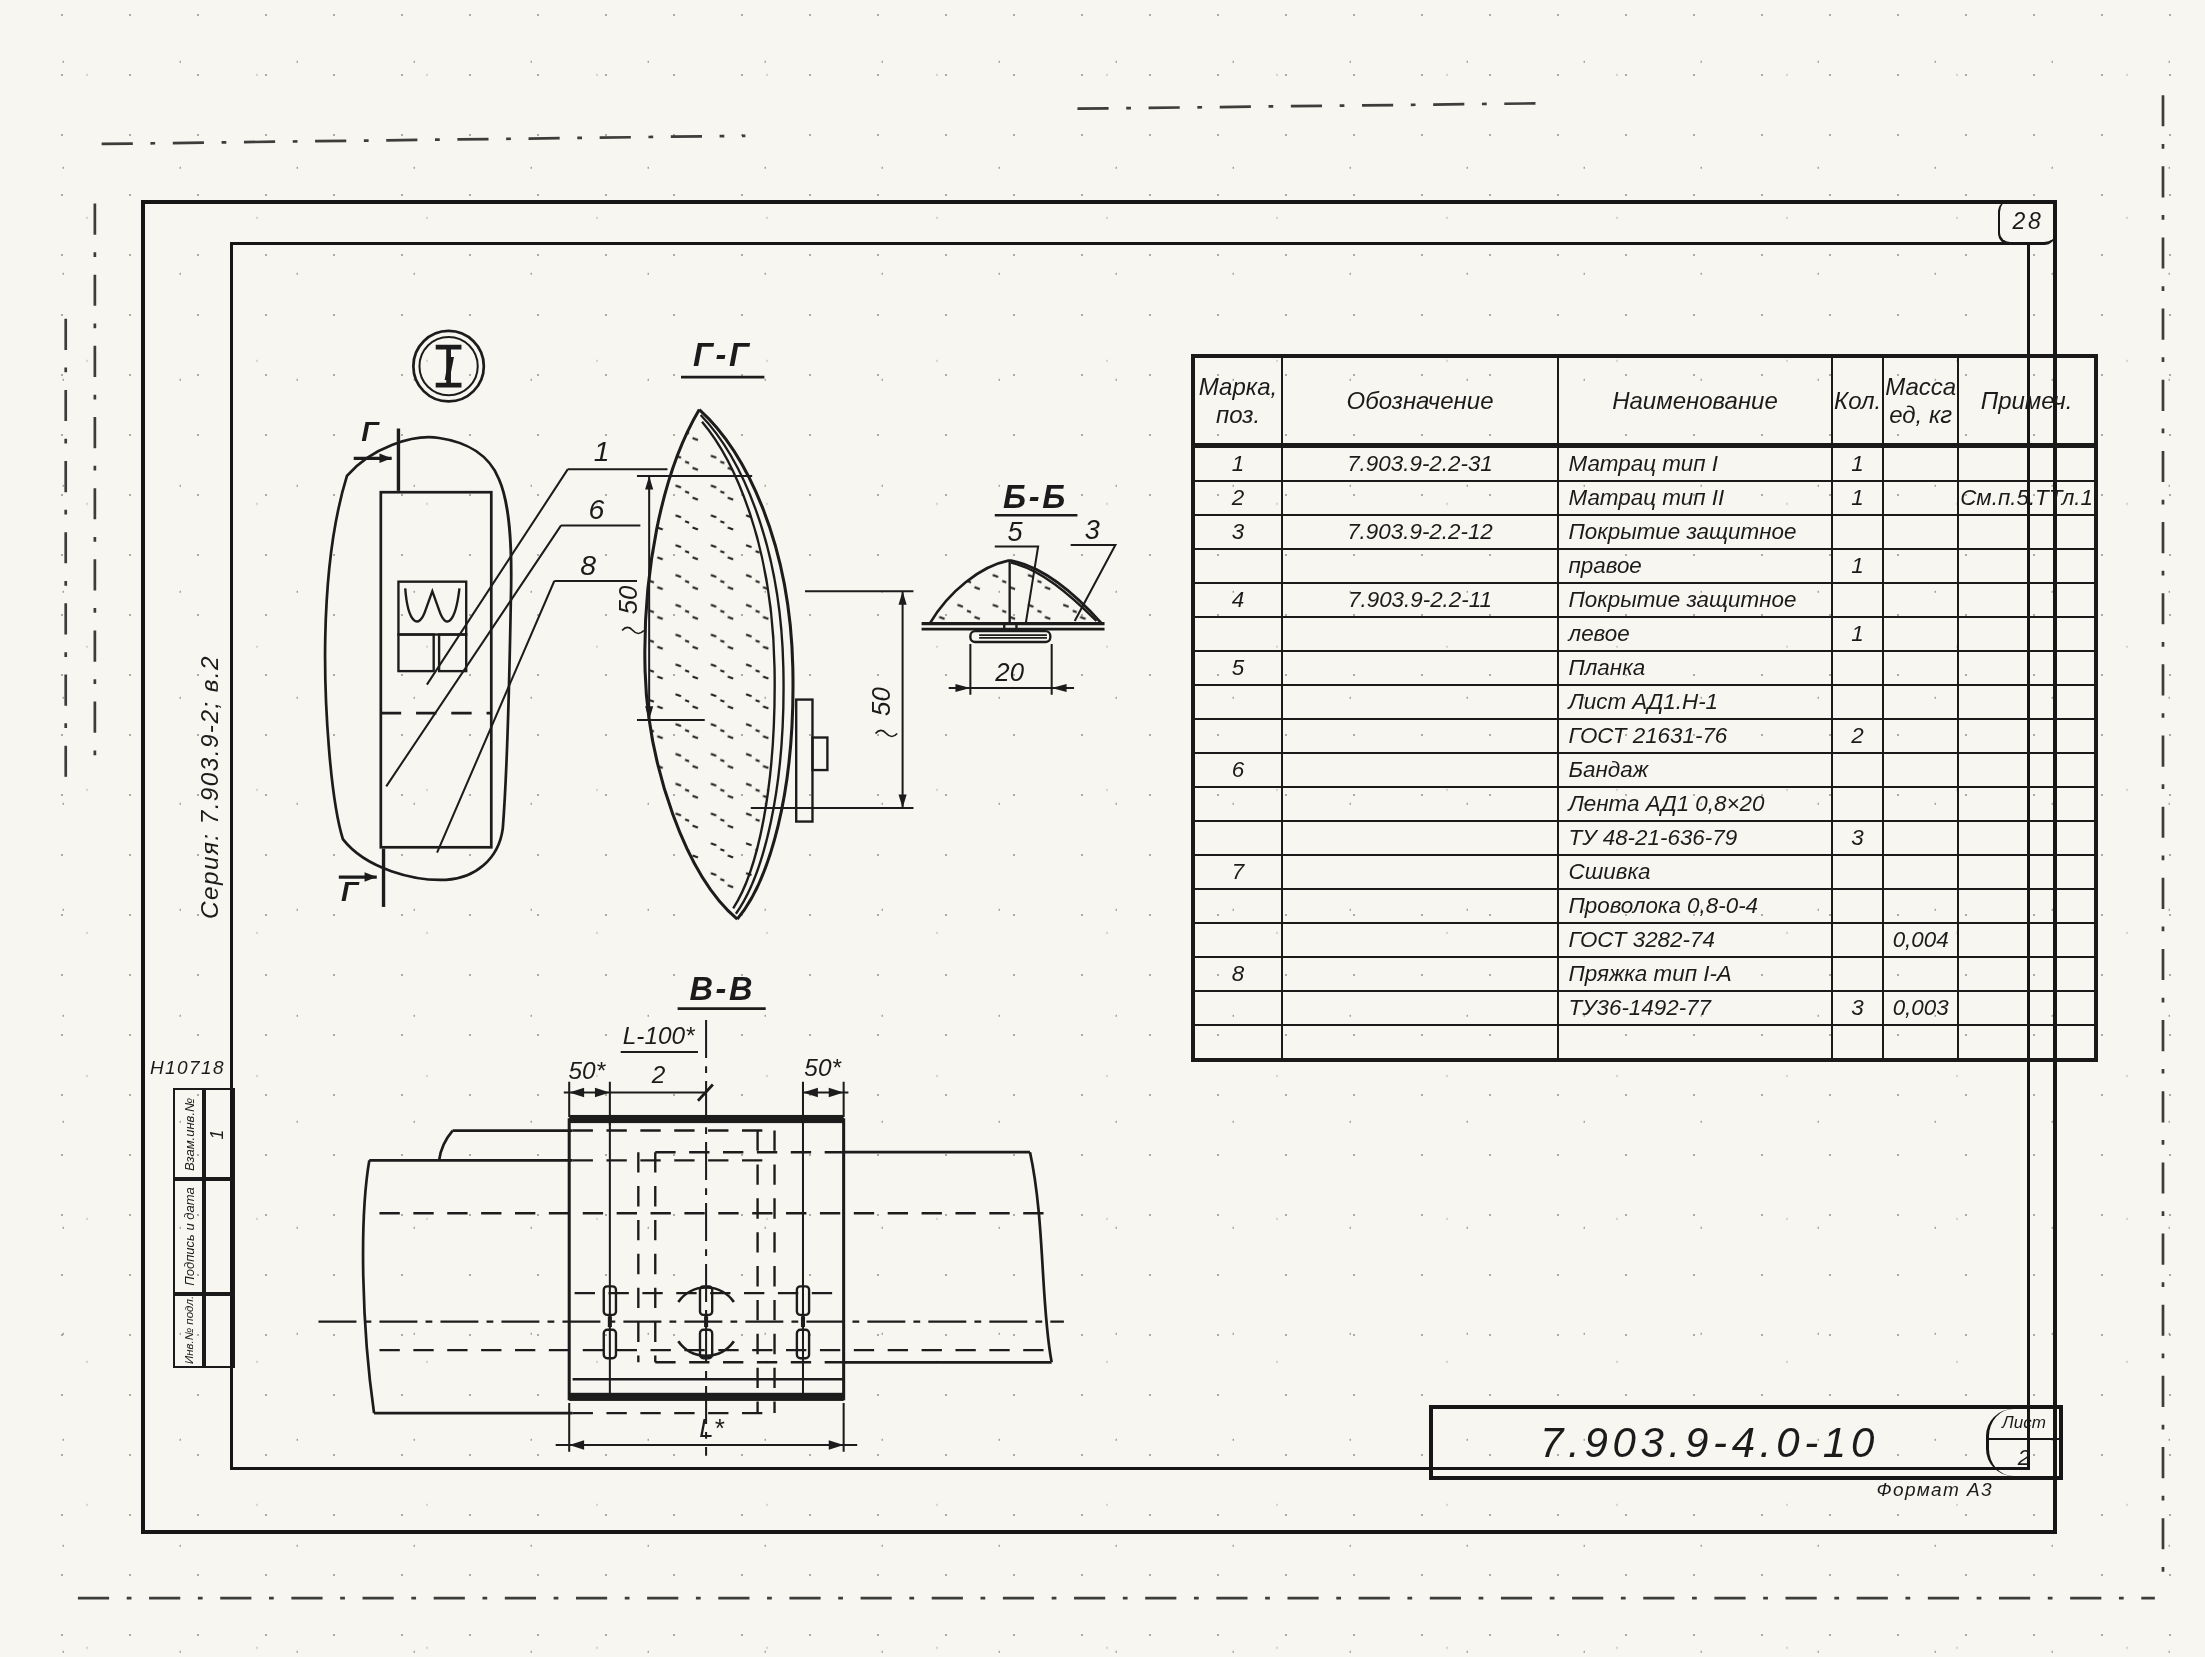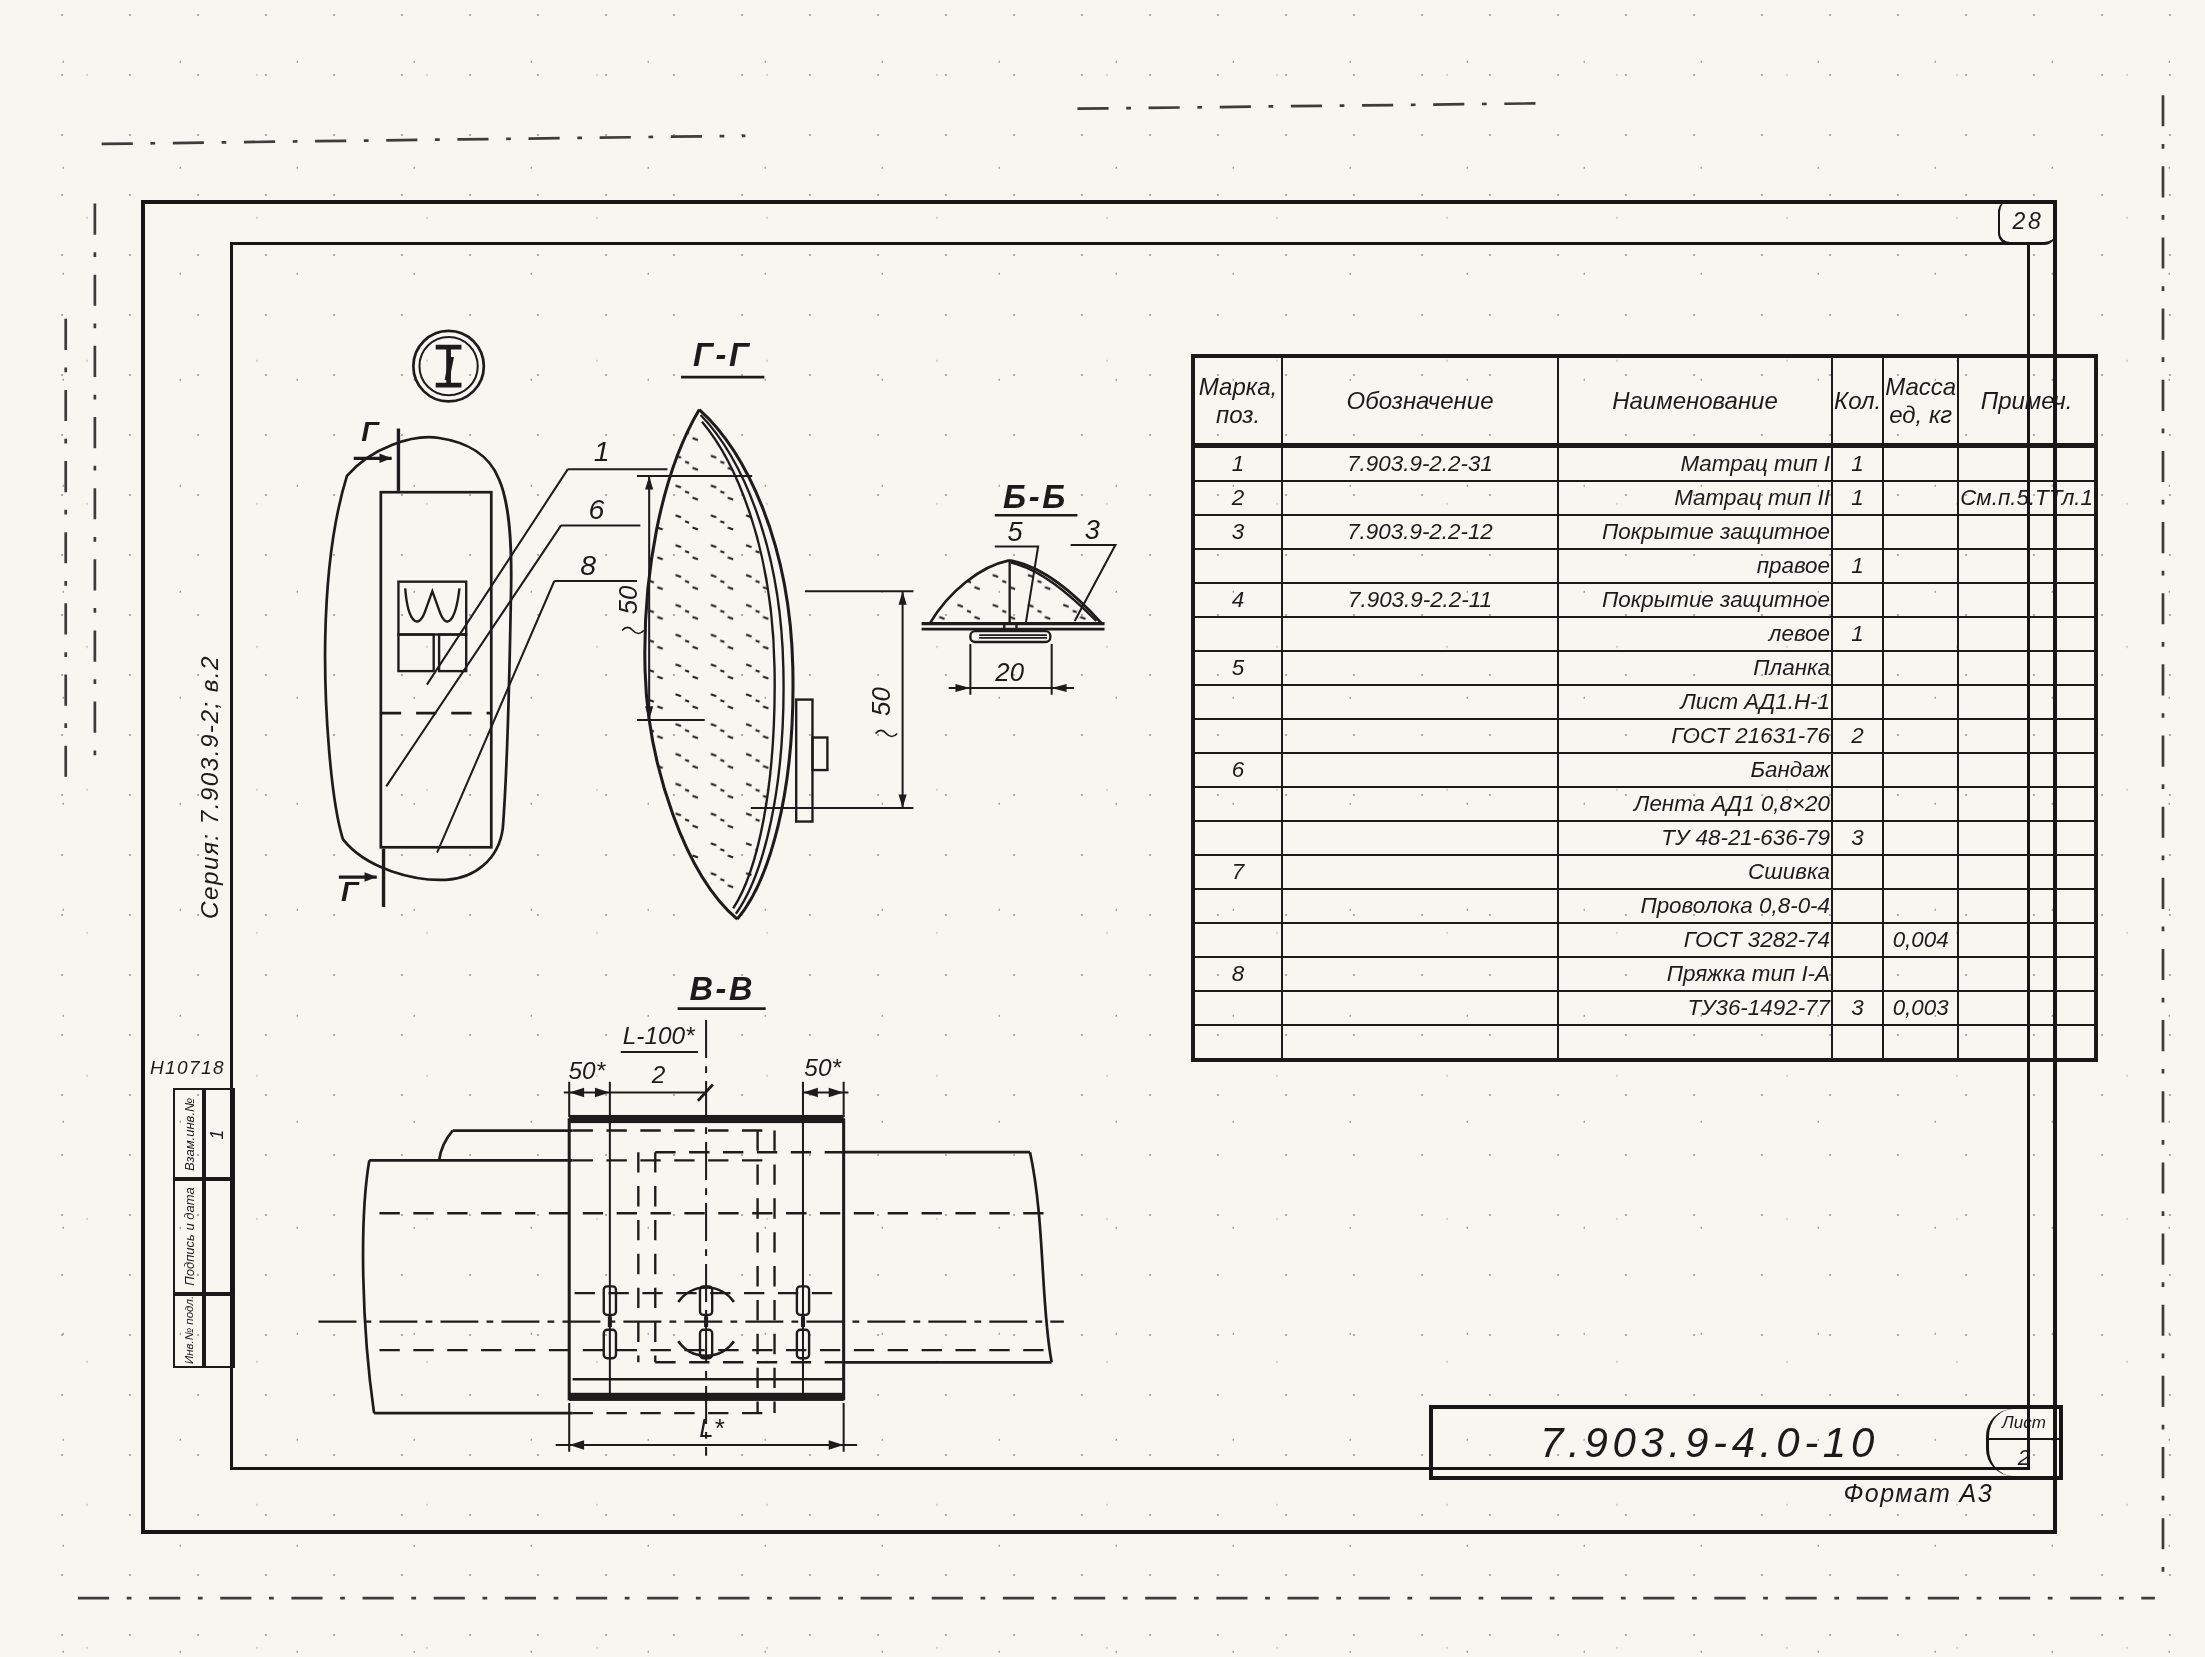--- a/index.html
+++ b/index.html
@@ -23,32 +23,32 @@
   .stampbox{position:absolute;border:2.7px solid #1a1a1a;display:flex;align-items:center;justify-content:center;}
   .stampbox span{transform:rotate(-90deg);white-space:nowrap;font-size:13px;font-style:italic;}
   
   .spec{position:absolute;left:1191px;top:354px;border-collapse:collapse;table-layout:fixed;
     font-style:italic;border:4.1px solid #1a1a1a;}
   .spec td{border:2px solid #1a1a1a;border-bottom-width:2.7px;height:30px;font-size:22.4px;
     vertical-align:middle;overflow:hidden;white-space:nowrap;}
   .spec tr.hd td{height:83px;font-size:24px;text-align:center;white-space:pre-line;border-bottom-width:5.4px;line-height:1.15;}
   .c-pos,.c-qty{text-align:center;}
   .c-des{text-align:center;}
-  .c-name{text-align:right;padding-left:9.5px;}
+  .c-name{text-align:left;padding-left:9.5px;}
   .c-mass{text-align:center;font-size:19.7px;margin-left:20px;}
   .c-note{text-align:center;font-size:14.2px;}
   
   .tblock{position:absolute;left:1429px;top:1405px;width:626px;height:67px;border:4.1px solid #161616;display:flex;}
   .tblock .num{flex:1;display:flex;align-items:center;justify-content:center;
     font-size:42px;font-style:italic;letter-spacing:4.7px;}
   .tblock .sheetcell{width:70px;border-left:3.4px solid #161616;display:flex;flex-direction:column;border-radius:27px;}
   .tblock .sheetcell .lbl{height:28.5px;border-bottom:2.7px solid #161616;display:flex;align-items:center;justify-content:center;
     font-size:17px;font-style:italic;}
   .tblock .sheetcell .val{flex:1;display:flex;align-items:center;justify-content:center;font-size:22.4px;font-style:italic;}
-  .format{position:absolute;left:1769px;top:1479px;width:224px;text-align:right;font-size:25px;font-style:italic;letter-spacing:1.4px;}
+  .format{position:absolute;left:1769px;top:1479px;width:224px;text-align:right;font-size:19px;font-style:italic;letter-spacing:1.4px;}
   svg text{font-family:"Liberation Sans",sans-serif;font-style:italic;fill:#1b1b1b;}
 </style>
 </head>
 <body>
 
 <div class="page">
 
   <svg class="abs" style="left:0;top:0" width="2205" height="1658" viewBox="0 0 3254 2446">
     <defs>
       <pattern id="specks" width="52" height="44" patternUnits="userSpaceOnUse">

